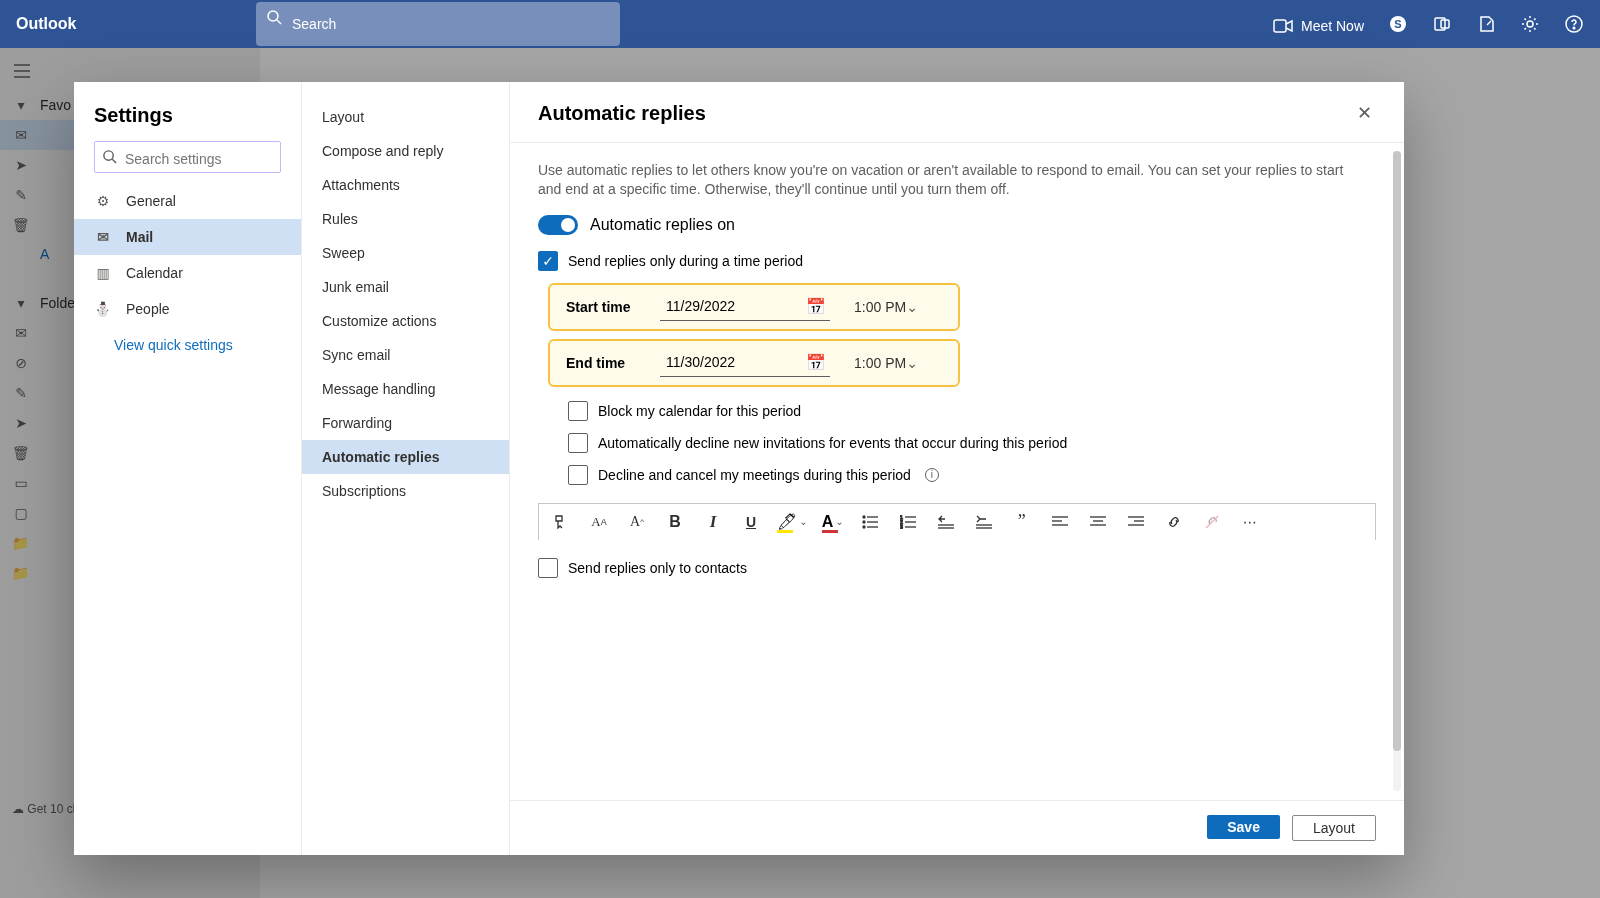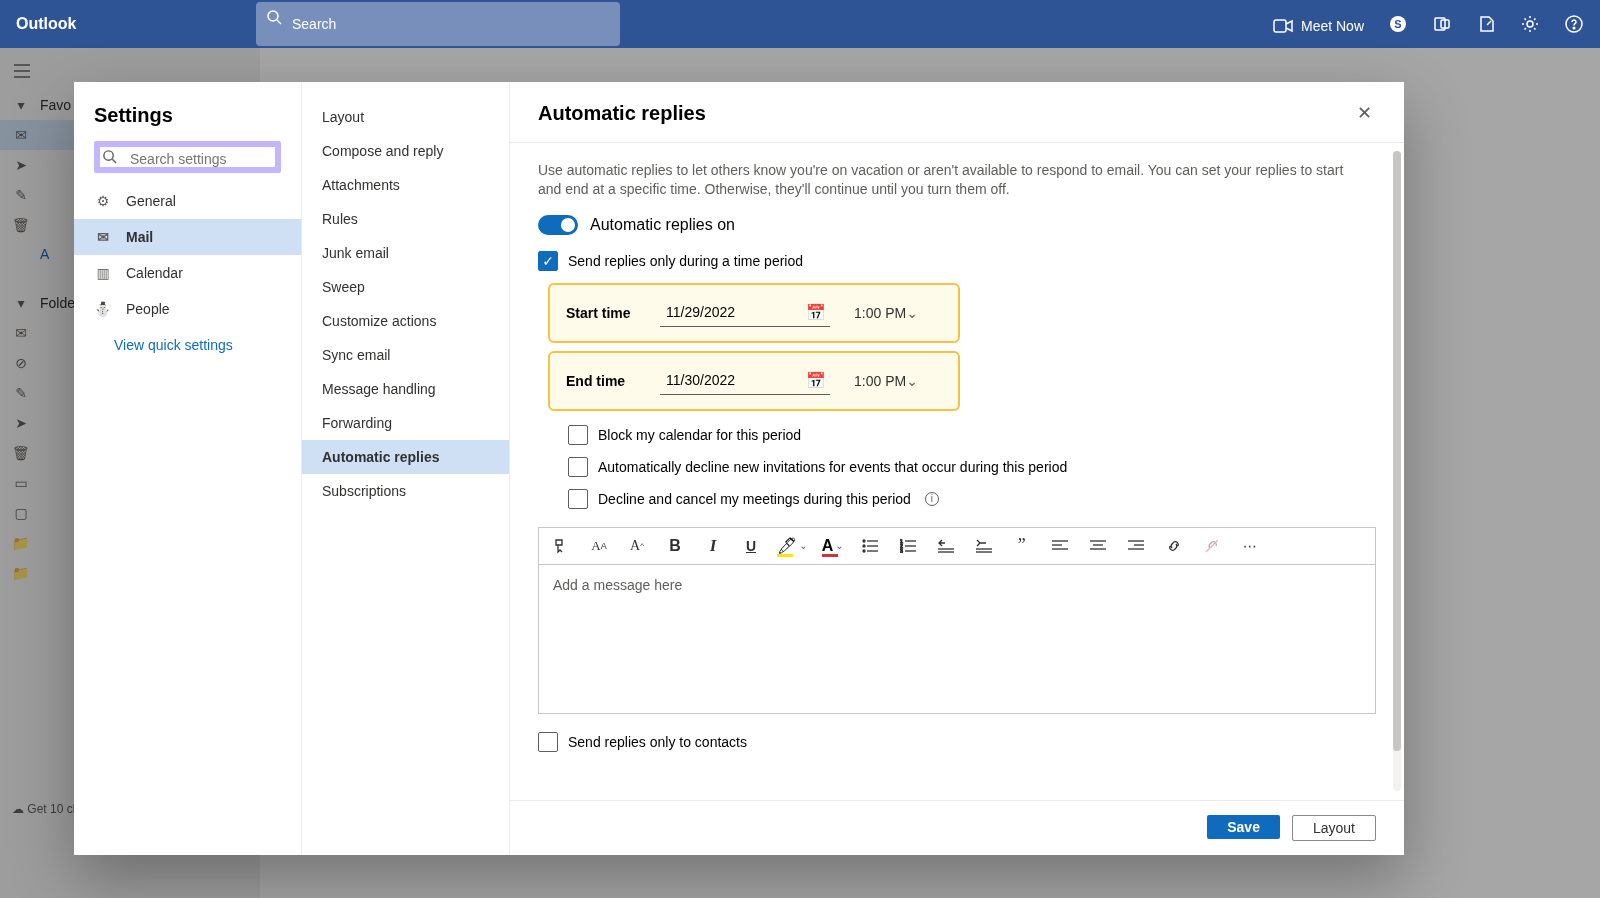--- a/index.html
+++ b/index.html
@@ -24,21 +24,21 @@
   .backdrop .ico { width: 18px; height: 18px; color: #605e5c; display:flex; align-items:center; justify-content:center; flex-shrink:0; }
   .bottom-hint { position:absolute; bottom:80px; left:34px; width:190px; font-size:12px; color:#605e5c; line-height:1.4;}
 
   
   .overlay { position: absolute; top: 48px; left: 0; right: 0; bottom: 0; background: rgba(0,0,0,0.35); }
   .modal { position: absolute; top: 34px; left: 74px; width: 1330px; height: 773px; background: #fff; display: flex; box-shadow: 0 25px 60px rgba(0,0,0,0.3); }
   
   .settings-col { width: 228px; border-right: 1px solid #edebe9; padding: 22px 0 0 0; }
   .settings-col h1 { font-size: 20px; font-weight: 600; padding: 0 20px 14px; }
   .settings-search { margin: 0 20px 10px; position: relative; }
-  .settings-search input { width: 100%; height: 32px; border: 6px solid #c4b5fd; border-radius: 2px; padding: 3px 8px 0 30px; font-size: 14px; }
+  .settings-search input { width: 100%; height: 32px; border: 1px solid #c4b5fd; border-radius: 2px; padding: 3px 8px 0 30px; font-size: 14px; }
   .settings-search .sicon { position: absolute; left: 8px; top: 8px; color: #605e5c; }
   .sett-item { display: flex; align-items: center; gap: 14px; padding: 9px 20px; font-size: 14px; color: #323130; cursor: pointer; }
   .sett-item.sel { background: #cfe0f4; font-weight: 600; }
   .sett-item .ico { width: 18px; height: 18px; color: #605e5c; display:flex; align-items:center; justify-content:center;}
   .quick-link { padding: 10px 20px 10px 40px; color: #0f6cbd; font-size: 14px; cursor:pointer;}
 
   .sub-col { width: 208px; border-right: 1px solid #edebe9; padding-top: 18px; }
   .sub-item { padding: 9px 20px; font-size: 14px; color: #323130; cursor: pointer; }
   .sub-item.sel { background: #cfe0f4; font-weight: 600; }
 
@@ -51,21 +51,21 @@
   .scroll-thumb { position:absolute; top:0; left:0; width:8px; height:600px; background:#c8c6c4; border-radius:4px;}
   .desc { font-size: 14px; color: #605e5c; line-height: 1.35; max-width: 820px; margin-bottom: 16px; }
   .toggle-row { display: flex; align-items: center; gap: 12px; margin-bottom: 16px; }
   .toggle { width: 40px; height: 20px; background: #0f6cbd; border-radius: 10px; position: relative; cursor:pointer;}
   .toggle::after { content:''; position:absolute; width:14px; height:14px; background:#fff; border-radius:50%; top:3px; right:3px;}
   .check-row { display: flex; align-items: center; gap: 10px; margin-bottom: 12px; font-size: 14px; }
   .check-row.sub { margin-left: 30px; }
   .chk { width:20px; height:20px; border:1px solid #605e5c; border-radius:2px; display:flex; align-items:center; justify-content:center; flex-shrink:0; cursor:pointer;}
   .chk.on { background:#0f6cbd; border-color:#0f6cbd; color:#fff; }
   
-  .time-block { border: 2px solid #f5c242; border-radius: 6px; background: #fffbeb; padding: 14px 16px; display:flex; align-items:center; gap:24px; margin: 8px 0 8px 10px; max-width: 412px; }
+  .time-block { border: 2px solid #f5c242; border-radius: 6px; background: #fffbeb; padding: 8px 16px; display:flex; align-items:center; gap:24px; margin: 8px 0 8px 10px; max-width: 412px; }
   .time-block .lbl { width: 70px; font-size:14px; font-weight:600; }
   .date-in { width: 170px; height:28px; border:none; border-bottom:1px solid #605e5c; background:transparent; font-size:14px; padding:0 26px 0 6px; }
   .date-field { position:relative; }
   .date-field .cal { position:absolute; right:4px; top:4px; color:#605e5c; }
   .time-sel { display:flex; align-items:center; font-size:14px; color:#323130; }
   .time-sel .chev { color:#605e5c; }
 
   .editor-toolbar { display:flex; align-items:center; gap:14px; border:1px solid #c8c6c4; border-bottom:none; padding:6px 10px; margin-top:18px; }
   .ed-btn { width:24px; height:24px; display:flex; align-items:center; justify-content:center; color:#323130; font-size:14px; cursor:pointer;}
   .ed-btn.bold { font-weight:800; font-size:16px;}
@@ -234,22 +234,22 @@
           <span>People</span>
         </div>
       <div class="quick-link">View quick settings</div>
     </div>
 
     <div class="sub-col">
       <div class="sub-item">Layout</div>
       <div class="sub-item">Compose and reply</div>
       <div class="sub-item">Attachments</div>
       <div class="sub-item">Rules</div>
+      <div class="sub-item">Sweep</div>
       <div class="sub-item">Junk email</div>
-      <div class="sub-item">Sweep</div>
       <div class="sub-item">Customize actions</div>
       <div class="sub-item">Sync email</div>
       <div class="sub-item">Message handling</div>
       <div class="sub-item">Forwarding</div>
       <div class="sub-item sel">Automatic replies</div>
       <div class="sub-item">Subscriptions</div>
     </div>
 
     <div class="main-col">
       <div class="main-head">
@@ -391,21 +391,20 @@
               </svg>
             </span>
           <span class="ed-btn" style="opacity:.4;">
               <svg width="16" height="16" viewBox="0 0 16 16" fill="none" stroke="#323130" stroke-width="1.3">
                 <path d="M6 10a3 3 0 0 1 0-4l2-2a3 3 0 0 1 4 4"></path>
                 <line x1="2" y1="14" x2="14" y2="2" stroke="#d13438"></line>
               </svg>
             </span>
           <span class="ed-btn">⋯</span>
         </div>
-        <div class="editor-area">Add a message here</div>
 
         <div class="check-row" style="margin-top:18px;">
           <div class="chk"></div>
           <span>Send replies only to contacts</span>
         </div>
       </div>
       <div class="main-foot">
         <button class="btn primary">Save</button>
         <button class="btn secondary">Layout</button>
       </div>

